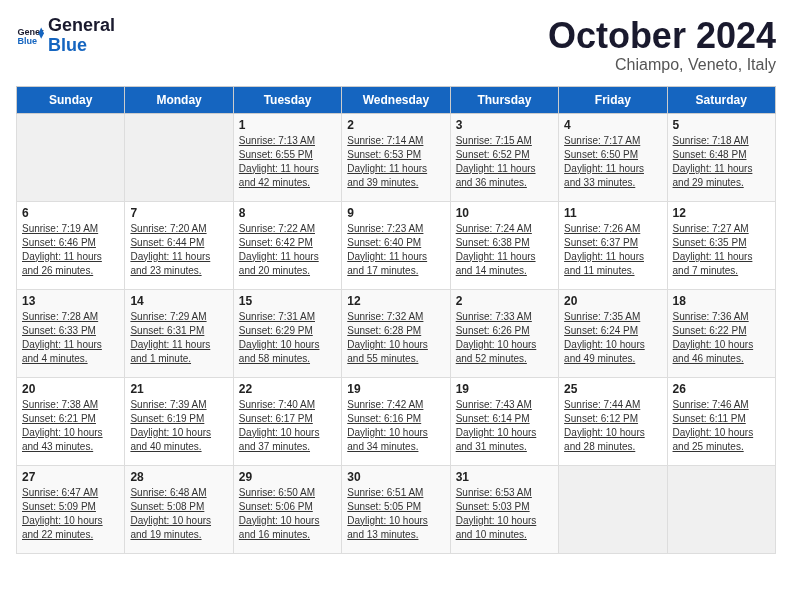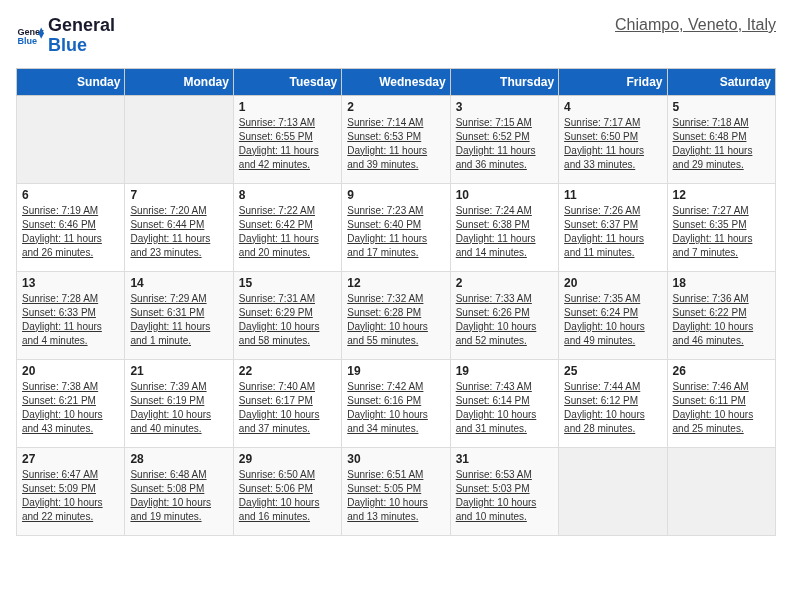--- a/index.html
+++ b/index.html
@@ -39,34 +39,33 @@
     }
     .month-title {
       font-size: 36px;
       font-weight: bold;
       color: #1a1a2e;
       line-height: 1.1;
     }
     .subtitle {
       font-size: 16px;
       color: #555;
-      text-decoration: underline;
     }
     table {
       width: 100%;
       border-collapse: collapse;
       table-layout: fixed;
     }
     thead tr th {
       background-color: #1565c0;
       color: #fff;
       font-size: 12px;
       font-weight: bold;
       padding: 6px 4px;
-      text-align: right;
+      text-align: center;
       border: 1px solid #ccc;
     }
     tbody tr td {
       border: 1px solid #ddd;
       vertical-align: top;
       padding: 4px 5px;
       font-size: 10.5px;
       color: #222;
       min-height: 80px;
       height: 88px;
@@ -102,20 +101,21 @@
       <text x="2" y="18" font-size="13" font-weight="bold" fill="#1a1a2e" font-family="Arial">General</text>
       <text x="2" y="32" font-size="13" font-weight="bold" fill="#1565c0" font-family="Arial">Blue</text>
       <polygon points="36,8 40,16 36,24 32,16" fill="#1565c0"></polygon>
     </svg>
     <div>
       <div class="logo-text"><span>General</span></div>
       <div class="logo-text logo-blue"><span>Blue</span></div>
     </div>
   </div>
   <div class="title-block">
+    <div class="month-title">October 2024</div>
     <div class="subtitle">Chiampo, Veneto, Italy</div>
   </div>
 </div>
 
 <table>
   <thead>
     <tr>
     <th>Sunday</th>
         <th>Monday</th>
         <th>Tuesday</th>

